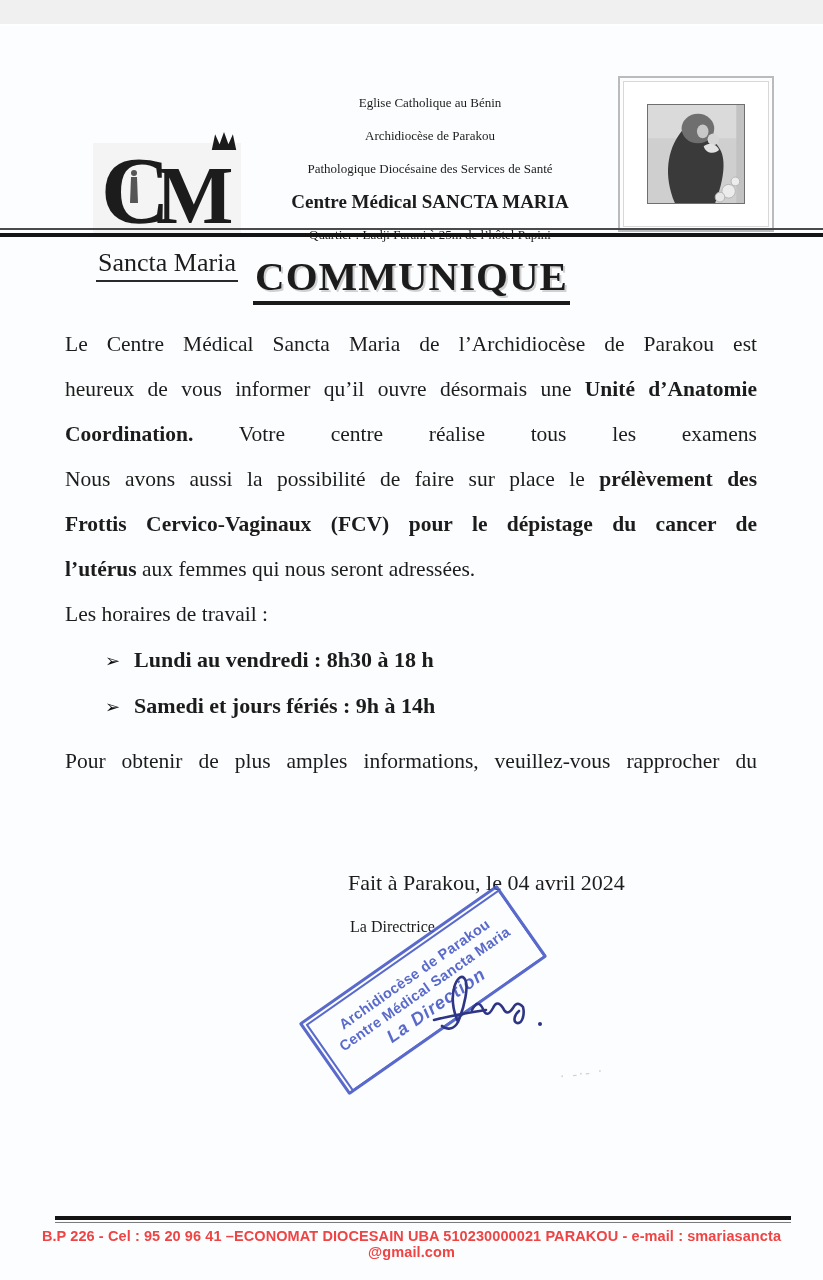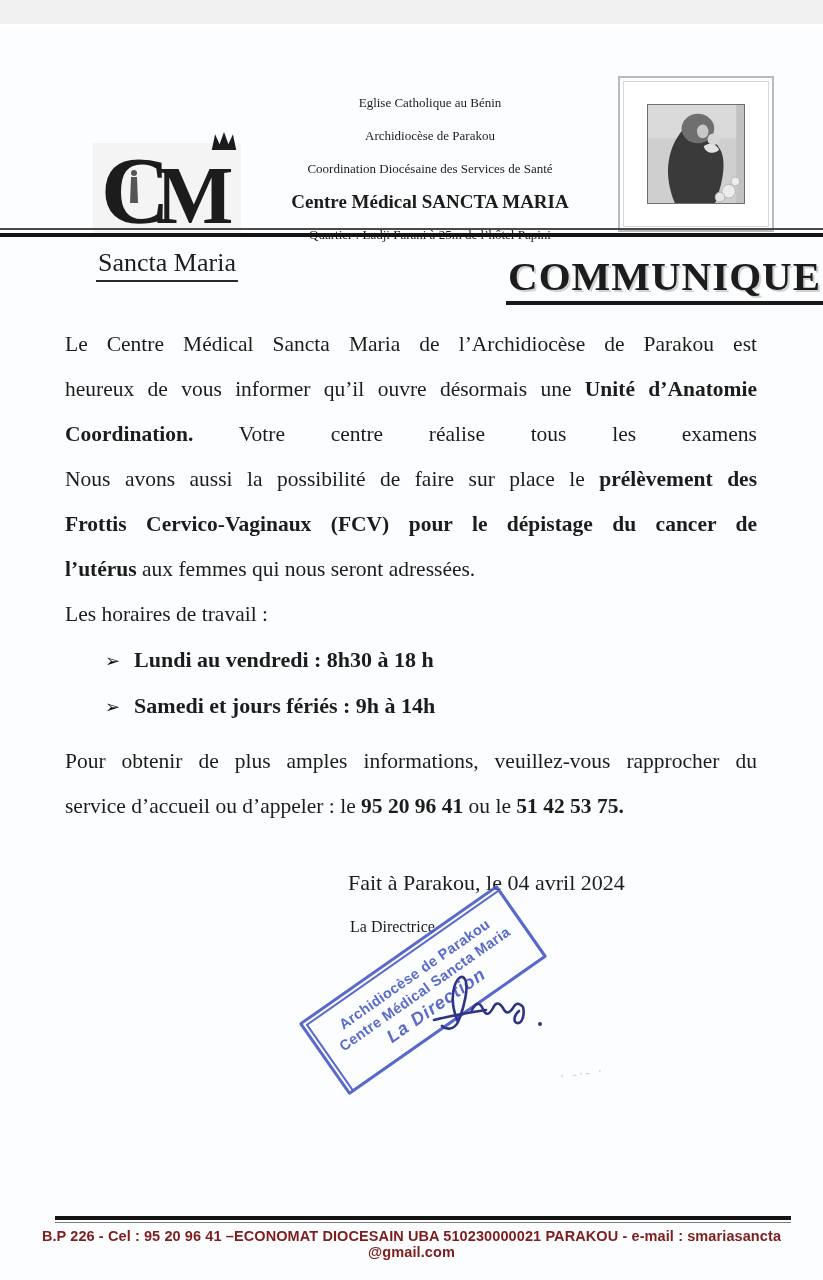--- a/index.html
+++ b/index.html
@@ -22,21 +22,21 @@
 
   .photo-frame{position:absolute;left:618px;top:76px;width:152px;height:152px;background:#fff;border:2px solid #b9bcbe;box-shadow:inset 0 0 0 3px #fdfdfd, inset 0 0 0 4px #d8d8d8;display:flex;align-items:center;justify-content:center;}
   .photo{width:96px;height:98px;border:1px solid #6f6f6f;display:block;}
 
   .rule-header{position:absolute;left:0;top:228px;width:823px;}
   .rule-header .thin{height:2px;background:#4a4a4a;}
   .rule-header .gap{height:3px;background:transparent;}
   .rule-header .thick{height:4px;background:#141414;}
 
   
-  .title-wrap{position:absolute;left:0;top:252px;width:823px;text-align:right;}
+  .title-wrap{position:absolute;left:0;top:252px;width:823px;text-align:center;}
   .title{display:inline-block;font-size:41px;font-weight:bold;letter-spacing:1px;border-bottom:4px solid #1a1a1a;padding:0 2px 1px 2px;text-shadow:2px 2px 0 rgba(110,110,110,.30);}
 
   
   .body-text{position:absolute;left:65px;top:322px;width:692px;font-size:21.5px;}
   .line{line-height:45px;min-height:45px;}
   .line.justify{text-align:justify;text-align-last:justify;}
   .line.left{text-align:left;}
   .line .b{font-weight:bold;}
   .line.bullet{padding-left:40px;font-weight:bold;font-size:22px;}
   .line.bullet .marker{font-family:"DejaVu Sans",sans-serif;font-size:18px;margin-right:14px;color:#101010;}
@@ -51,21 +51,21 @@
   .stamp-line{font-family:"Liberation Sans",sans-serif;color:#4356c5;font-weight:bold;line-height:1.25;white-space:nowrap;}
   .sl0,.sl1{font-size:14.5px;letter-spacing:.3px;}
   .sl2{font-size:18px;font-style:italic;letter-spacing:1px;}
   .signature{position:absolute;left:428px;top:964px;z-index:4;}
   .pencil-mark{position:absolute;left:560px;top:1066px;color:#b9bcc4;font-size:13px;transform:rotate(-8deg);opacity:.7;font-family:"DejaVu Sans",sans-serif;letter-spacing:2px;}
 
   
   .rule-footer{position:absolute;left:55px;top:1216px;width:736px;}
   .rule-footer .thick{height:4px;background:#141414;}
   .rule-footer .thin{height:1px;background:#7a7a7a;margin-top:2px;}
-  .footer-text{position:absolute;left:0;top:1228px;width:823px;text-align:center;font-family:"Liberation Sans",sans-serif;font-size:14.5px;font-weight:bold;color:#7f1d1d;letter-spacing:.1px;}
+  .footer-text{position:absolute;left:0;top:1228px;width:823px;text-align:center;font-family:"Liberation Sans",sans-serif;font-size:14.5px;font-weight:bold;color:#ef4444;letter-spacing:.1px;}
 </style>
 </head>
 <body>
 
 <div class="page">
   <div class="scan-band"></div>
 
   <div class="logo">
     <div class="logo-mark">
       <span class="logo-c">C</span><span class="logo-m">M</span>
@@ -76,21 +76,21 @@
         <circle cx="7" cy="4" r="3" fill="#2e2e2e"></circle>
           <path d="M4,8 L10,8 L11,34 L3,34 Z" fill="#2e2e2e"></path>
       </svg>
     </div><br>
     <span class="logo-name">Sancta Maria</span>
   </div>
 
   <div class="org-block">
       <div class="org-line">Eglise Catholique au Bénin</div>
       <div class="org-line">Archidiocèse de Parakou</div>
-      <div class="org-line">Coordination Diocésaine des Services de Santé</div>
+      <div class="org-line">Pathologique Diocésaine des Services de Santé</div>
       <div class="org-line bold">Centre Médical SANCTA MARIA</div>
       <div class="org-line">Quartier : Ladji Farani à 25m de l’hôtel Papini</div>
     </div>
 
   <div class="photo-frame">
     <svg class="photo" viewBox="0 0 100 100" preserveAspectRatio="none">
       <rect x="0" y="0" width="100" height="100" fill="#cfcfcf"></rect>
       <rect x="0" y="0" width="100" height="34" fill="#dadada"></rect>
       <rect x="92" y="0" width="8" height="100" fill="#c2c2c2"></rect>
       <path d="M28,100 C16,72 20,46 34,28 C42,17 56,10 63,17 C71,24 65,33 73,42 C82,53 80,74 70,100 Z" fill="#3a3a3a"></path>
@@ -118,21 +118,20 @@
       <div class="line justify"><span>Le Centre Médical Sancta Maria de l’Archidiocèse de Parakou est</span></div>
       <div class="line justify"><span>heureux de vous informer qu’il ouvre désormais une </span><span class="b">Unité d’Anatomie</span></div>
       <div class="line justify"><span class="b">Coordination.</span><span> Votre centre réalise tous les examens</span></div>
       <div class="line justify"><span>Nous avons aussi la possibilité de faire sur place le </span><span class="b">prélèvement des</span></div>
       <div class="line justify"><span class="b">Frottis Cervico-Vaginaux (FCV) pour le dépistage du cancer de</span></div>
       <div class="line left"><span class="b">l’utérus</span><span> aux femmes qui nous seront adressées.</span></div>
       <div class="line left"><span>Les horaires de travail :</span></div>
       <div class="line bullet"><span class="marker">➢</span><span class="b">Lundi au vendredi : 8h30 à 18 h</span></div>
       <div class="line bullet"><span class="marker">➢</span><span class="b">Samedi et jours fériés : 9h à 14h</span></div>
       <div class="line justify" style="margin-top: 10px;"><span>Pour obtenir de plus amples informations, veuillez-vous rapprocher du</span></div>
-      <div class="line left"><span>service d’accueil ou d’appeler : le </span><span class="b">95 20 96 41</span><span> ou le </span><span class="b">51 42 53 75.</span></div>
     </div>
 
   <div class="dateline">Fait à Parakou, le 04 avril 2024</div>
   <div class="role">La Directrice</div>
 
   <div class="stamp">
     <div class="stamp-inner">
         <div class="stamp-line sl0">Archidiocèse de Parakou</div>
         <div class="stamp-line sl1">Centre Médical Sancta Maria</div>
         <div class="stamp-line sl2">La Direction</div>

